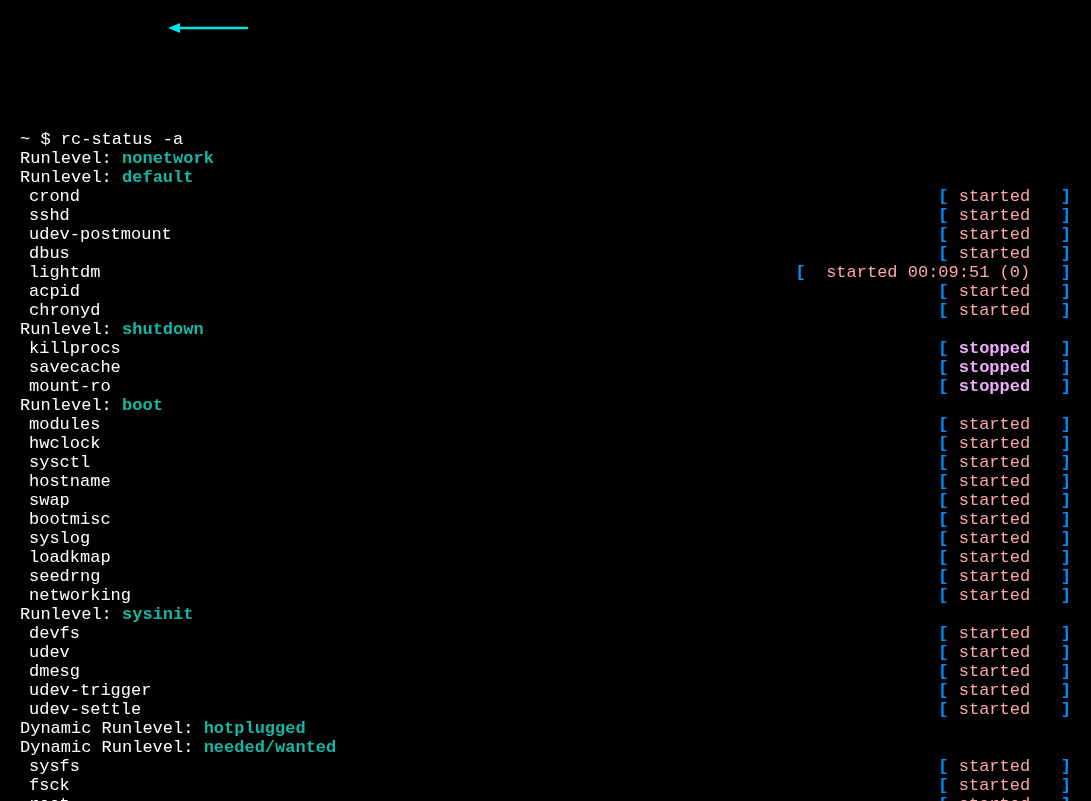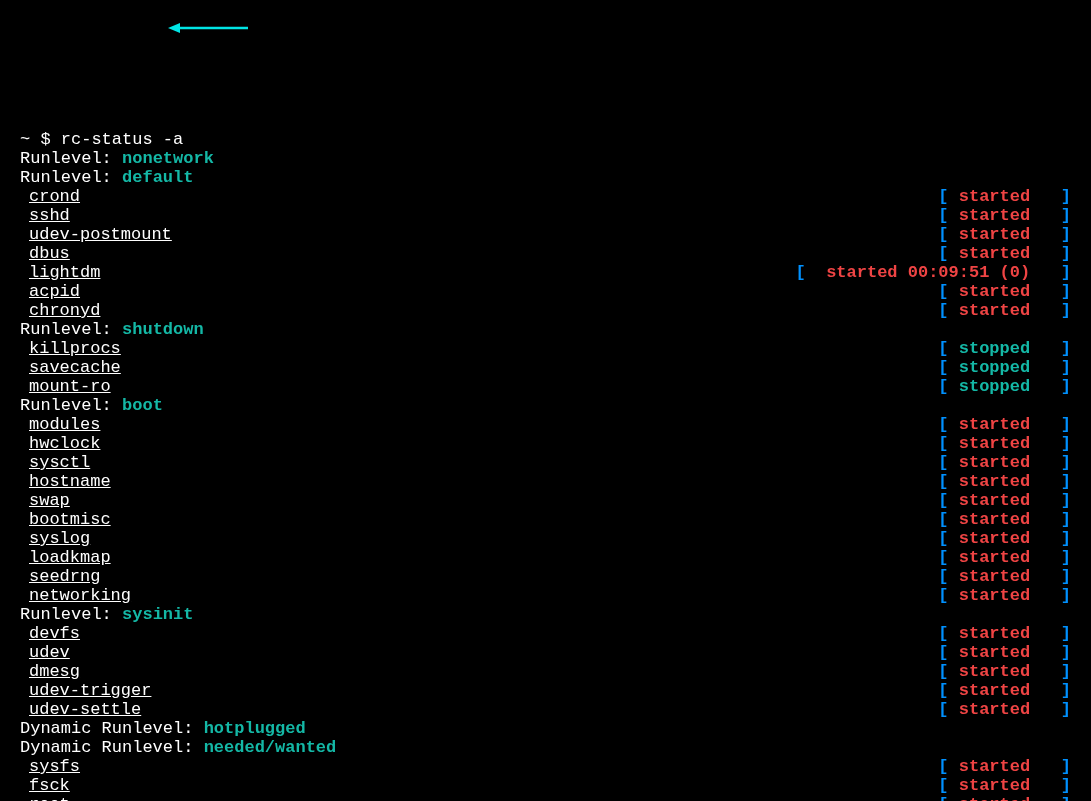--- a/index.html
+++ b/index.html
@@ -8,25 +8,25 @@
       color: #fff;
       font-family: "Consolas", "Monaco", "Courier New", monospace;
       font-size: 17px;
       line-height: 19px;
       padding: 16px 20px;
       width: 1091px;
       height: 801px;
       white-space: pre;
       position: relative;
     }
-    .svc { padding-left: 9px; flex: 1; text-decoration: underline; }
+    .svc { padding-left: 9px; flex: 1; }
     .status-col { text-align: right; }
     .bracket { color: #0091ff; font-weight: bold; }
-    .started { color: #ef4444; font-weight: bold; }
-    .stopped { color: #14b8a6; font-weight: bold; }
+    .started { color: #fca5a5; font-weight: normal; }
+    .stopped { color: #f0abfc; font-weight: bold; }
     .cyan { color: #14b8a6; font-weight: bold; }
     .arrow {
       position: absolute;
       top: 21px;
       left: 168px;
       color: #00e5e5;
       display: flex;
       align-items: center;
     }
     .arrow svg { display: block; }

